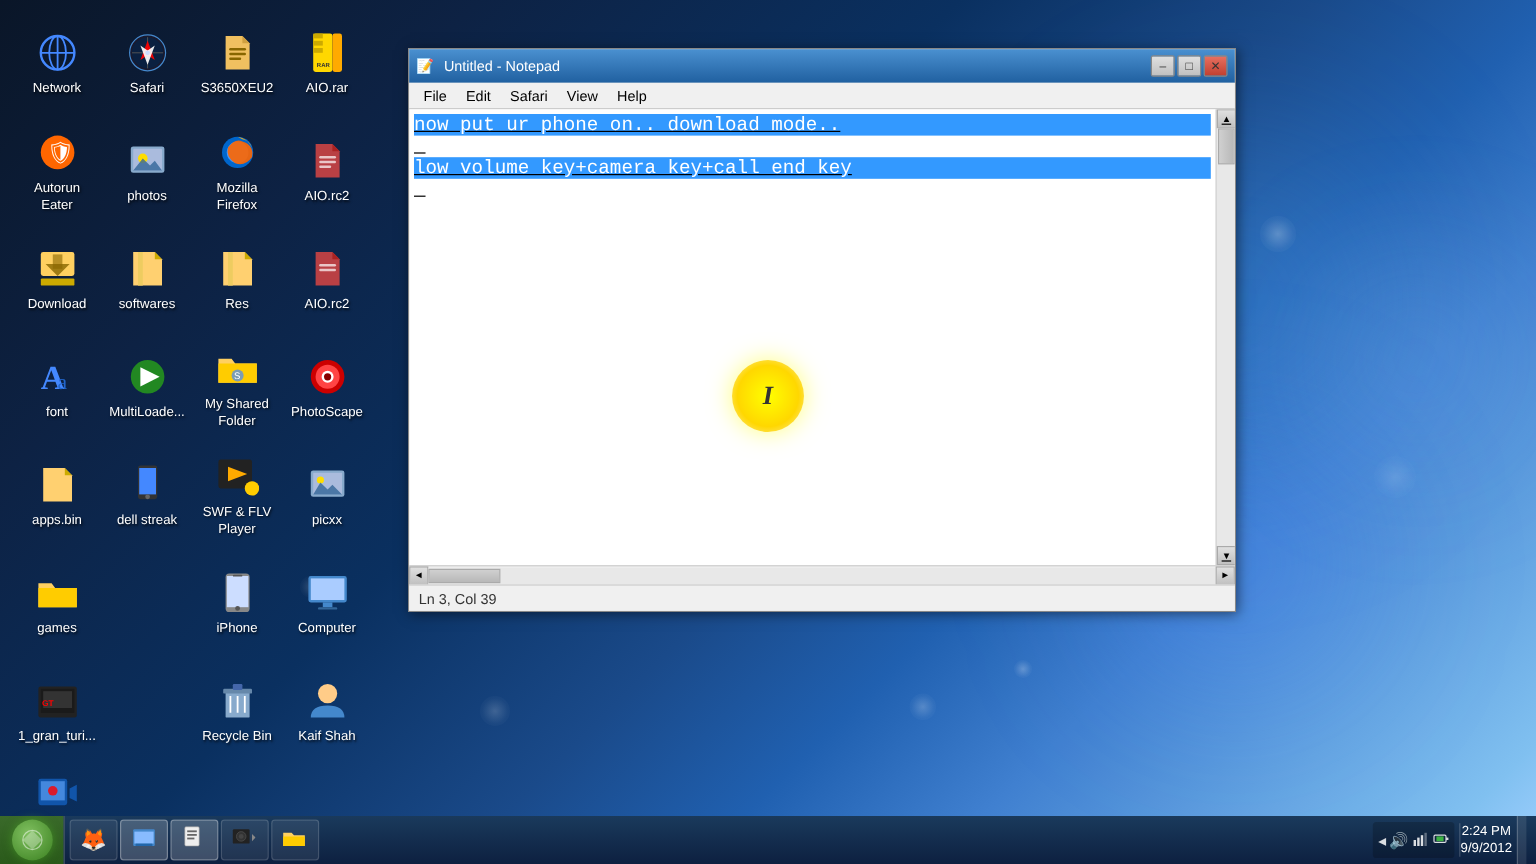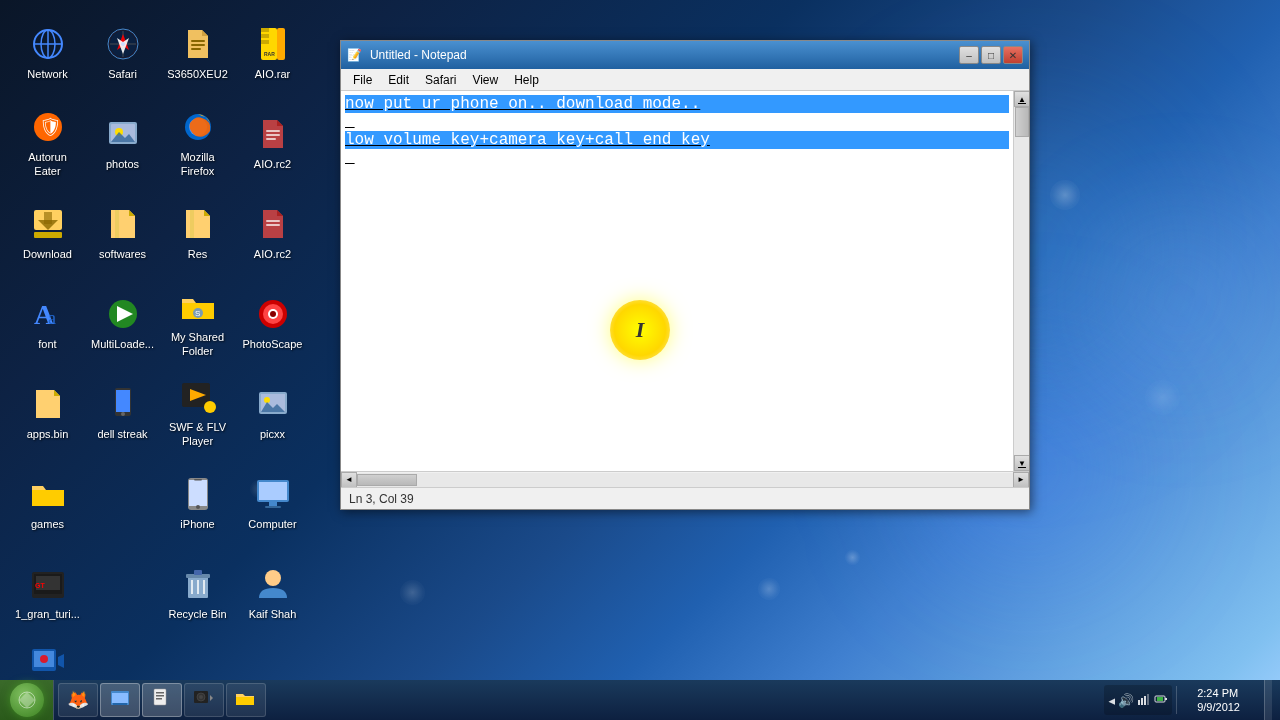--- a/index.html
+++ b/index.html
@@ -375,25 +375,25 @@
     }
 
     .taskbar-right {
       display: flex;
       align-items: center;
       padding: 0 8px;
       gap: 4px;
     }
 
     .clock {
-      text-align: left;
+      text-align: center;
       color: white;
       font-size: 11px;
       line-height: 1.3;
-      padding: 0 20px;
+      padding: 0 0;
       border-left: 1px solid rgba(255,255,255,0.2);
     }
 
     .show-desktop-btn {
       width: 8px;
       height: 40px;
       background: rgba(255,255,255,0.1);
       border-left: 1px solid rgba(255,255,255,0.2);
       cursor: pointer;
     }

